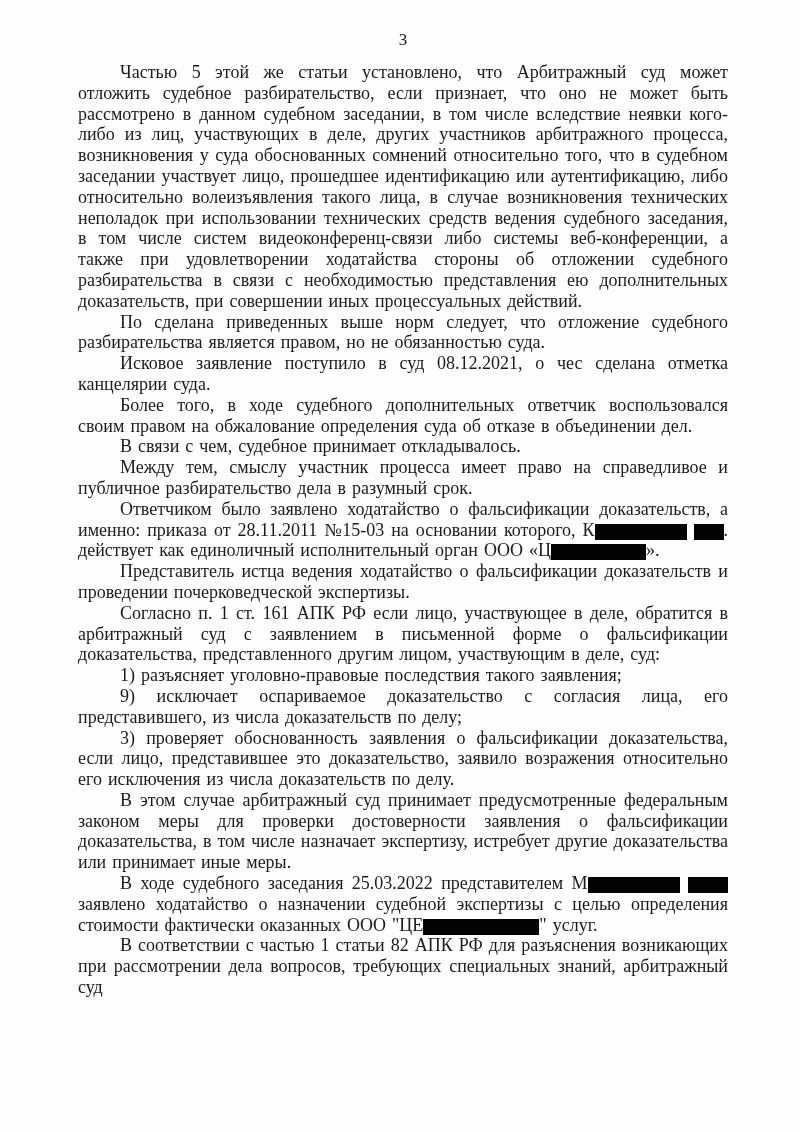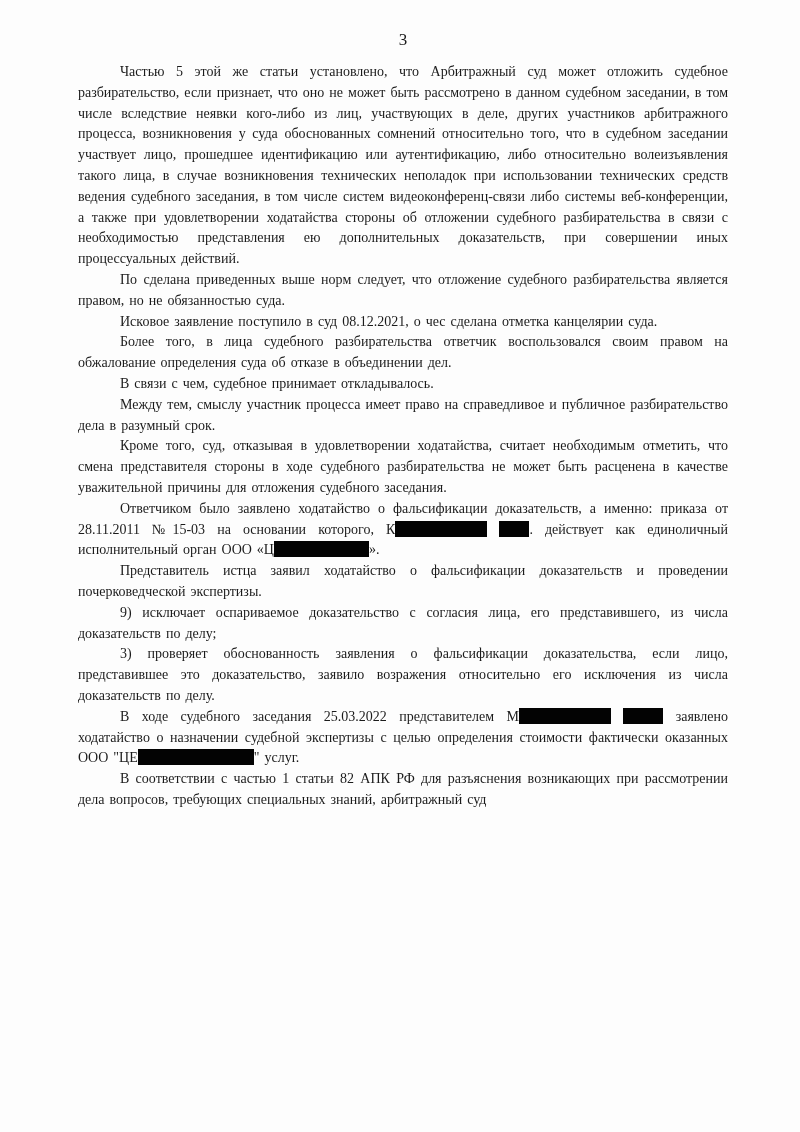--- a/index.html
+++ b/index.html
@@ -24,21 +24,21 @@
     font-size: 17px;
     line-height: 20px;
     margin: 0 0 12px 0;
   }
   .doc-body {
     width: 650px;
   }
   .para {
     margin: 0;
     text-align: justify;
-    font-size: 14px;
+    font-size: 18px;
     line-height: 20.8px;
     text-indent: 42px;
     word-spacing: 1.5px;
   }
   .redaction {
     display: inline-block;
     height: 16px;
     background: #030303;
     vertical-align: text-bottom;
     margin-bottom: 0px;
@@ -46,24 +46,26 @@
 </style>
 </head>
 <body>
 
 <div class="page">
   <div class="page-number">3</div>
   <div class="doc-body">
       <p class="para">Частью 5 этой же статьи установлено, что Арбитражный суд может отложить судебное разбирательство, если признает, что оно не может быть рассмотрено в данном судебном заседании, в том числе вследствие неявки кого-либо из лиц, участвующих в деле, других участников арбитражного процесса, возникновения у суда обоснованных сомнений относительно того, что в судебном заседании участвует лицо, прошедшее идентификацию или аутентификацию, либо относительно волеизъявления такого лица, в случае возникновения технических неполадок при использовании технических средств ведения судебного заседания, в том числе систем видеоконференц-связи либо системы веб-конференции, а также при удовлетворении ходатайства стороны об отложении судебного разбирательства в связи с необходимостью представления ею дополнительных доказательств, при совершении иных процессуальных действий.</p>
       <p class="para">По сделана приведенных выше норм следует, что отложение судебного разбирательства является правом, но не обязанностью суда.</p>
       <p class="para">Исковое заявление поступило в суд 08.12.2021, о чес сделана отметка канцелярии суда.</p>
-      <p class="para">Более того, в лица судебного разбирательства ответчик воспользовался своим правом на обжалование определения суда об отказе в объединении дел.</p>
+      <p class="para">Более того, в ходе судебного дополнительных ответчик воспользовался своим правом на обжалование определения суда об отказе в объединении дел.</p>
       <p class="para">В связи с чем, судебное принимает откладывалось.</p>
       <p class="para">Между тем, смыслу участник процесса имеет право на справедливое и публичное разбирательство дела в разумный срок.</p>
-      <p class="para">Кроме того, суд, отказывая в удовлетворении ходатайства, считает необходимым отметить, что смена представителя стороны в ходе судебного разбирательства не может быть расценена в качестве уважительной причины для отложения судебного заседания.</p>
       <p class="para">Ответчиком было заявлено ходатайство о фальсификации доказательств, а именно: приказа от 28.11.2011 №15-03 на основании которого, К<span class="redaction" style="width: 92px; background: rgb(3, 3, 3);"></span> <span class="redaction" style="width: 30px; background: rgb(3, 3, 3);"></span>. действует как единоличный исполнительный орган ООО «Ц<span class="redaction" style="width: 95px; background: rgb(3, 3, 3);"></span>».</p>
-      <p class="para">Представитель истца заявил ходатайство о фальсификации доказательств и проведении почерковедческой экспертизы.</p>
+      <p class="para">Представитель истца ведения ходатайство о фальсификации доказательств и проведении почерковедческой экспертизы.</p>
+      <p class="para">Согласно п. 1 ст. 161 АПК РФ если лицо, участвующее в деле, обратится в арбитражный суд с заявлением в письменной форме о фальсификации доказательства, представленного другим лицом, участвующим в деле, суд:</p>
+      <p class="para">1) разъясняет уголовно-правовые последствия такого заявления;</p>
       <p class="para">9) исключает оспариваемое доказательство с согласия лица, его представившего, из числа доказательств по делу;</p>
       <p class="para">3) проверяет обоснованность заявления о фальсификации доказательства, если лицо, представившее это доказательство, заявило возражения относительно его исключения из числа доказательств по делу.</p>
+      <p class="para">В этом случае арбитражный суд принимает предусмотренные федеральным законом меры для проверки достоверности заявления о фальсификации доказательства, в том числе назначает экспертизу, истребует другие доказательства или  принимает иные меры.</p>
       <p class="para">В ходе судебного заседания 25.03.2022 представителем М<span class="redaction" style="width: 92px; background: rgb(3, 3, 3);"></span> <span class="redaction" style="width: 40px; background: rgb(3, 3, 3);"></span> заявлено ходатайство о назначении судебной экспертизы с целью определения стоимости фактически оказанных ООО "ЦЕ<span class="redaction" style="width: 116px; background: rgb(3, 3, 3);"></span>" услуг.</p>
       <p class="para">В соответствии с частью 1 статьи 82 АПК РФ для разъяснения возникающих при рассмотрении дела вопросов, требующих специальных знаний, арбитражный суд</p>
     </div>
 </div>
 
 </body></html>

